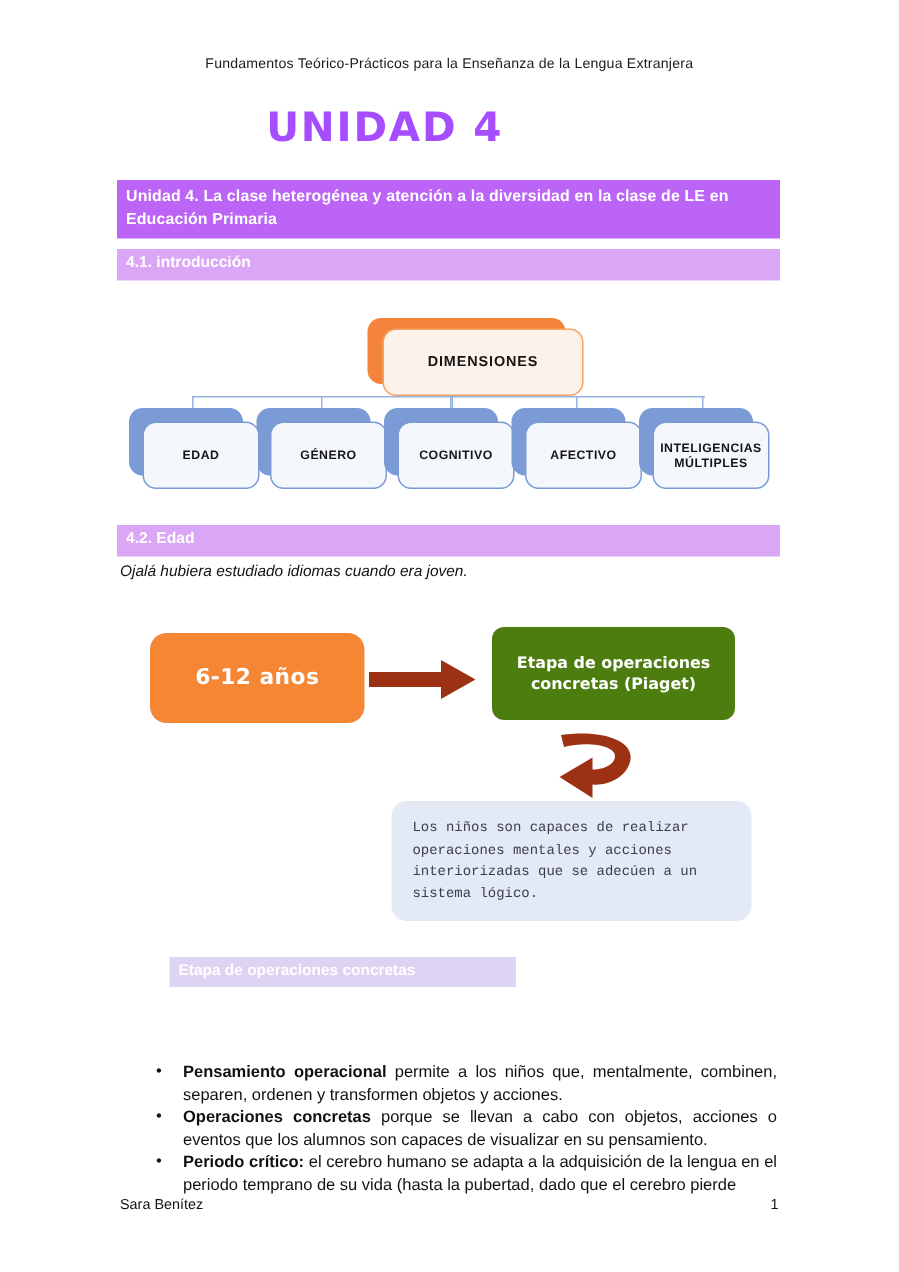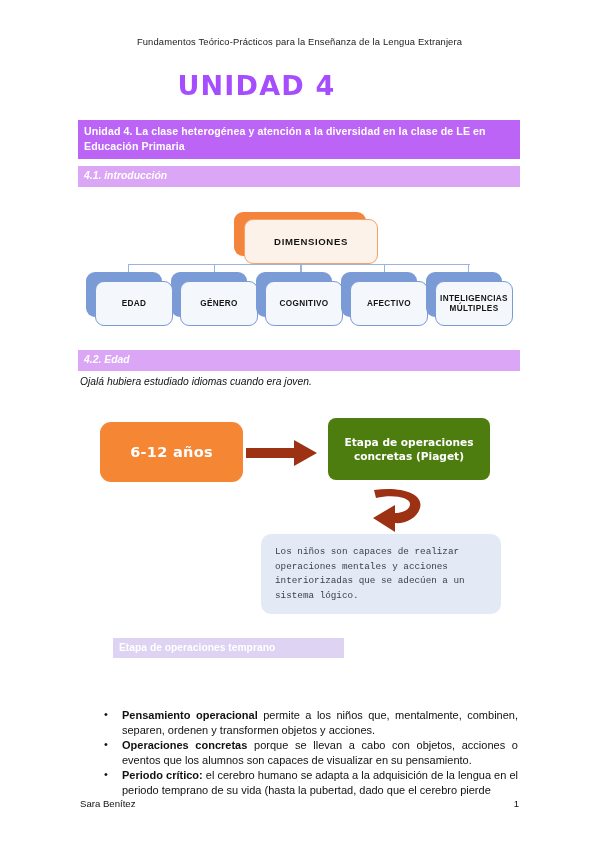--- a/index.html
+++ b/index.html
@@ -66,21 +66,20 @@
     position: absolute;
     left: 78px;
     width: 442px;
     box-sizing: border-box;
     background: #dba6f5;
     color: #ffffff;
     font-size: 10.4px;
     font-weight: bold;
     line-height: 14px;
     padding: 3px 6px 4px 6px;
-    font-style: italic;
   }
   #banner-41 { top: 166px; }
   #banner-42 { top: 350px; }
 
   .banner-light {
     position: absolute;
     top: 638px;
     left: 113px;
     width: 231px;
     box-sizing: border-box;
@@ -120,21 +119,21 @@
   .node .front {
     position: absolute;
     border-radius: 9px;
     display: flex;
     align-items: center;
     justify-content: center;
     text-align: center;
     box-sizing: border-box;
   }
   
-  #node-root { left: 156px; top: 2px; width: 144px; height: 52px; }
+  #node-root { left: 167px; top: 2px; width: 144px; height: 52px; }
   #node-root .shadow {
     left: 0; top: 0; width: 132px; height: 44px;
     background: #f4843c;
   }
   #node-root .front {
     left: 10px; top: 7px; width: 134px; height: 45px;
     background: #fdf2e9;
     border: 1.3px solid #f2a366;
     font-size: 9.6px;
     font-weight: bold;
@@ -319,21 +318,21 @@
 
     <div class="box-blue">Etapa de operaciones concretas (Piaget)</div>
 
     <svg class="arrow-curve" width="58" height="46" viewBox="0 0 58 46">
       <path d="M6 2 C34 -2, 56 6, 52 20 C49 31, 36 36, 27 35 L27 44 L5 30 L27 17 L27 25 C34 25, 42 22, 42 16 C42 9, 24 6, 8 10 Z" fill="#9c3213"></path>
     </svg>
 
     <div class="box-lightblue">Los niños son capaces de realizar operaciones mentales y acciones interiorizadas que se adecúen a un sistema lógico.</div>
   </div>
 
-  <div class="banner-light">Etapa de operaciones temprano</div>
+  <div class="banner-light">Etapa de operaciones concretas</div>
 
   <div class="bullets">
     <ul>
       <li><b>Pensamiento operacional</b><span> permite a los niños que, mentalmente, combinen, separen, ordenen y transformen objetos y acciones.</span></li>
       <li><b>Operaciones concretas</b><span> porque se llevan a cabo con objetos, acciones o eventos que los alumnos son capaces de visualizar en su pensamiento.</span></li>
       <li><b>Periodo crítico:</b><span> el cerebro humano se adapta a la adquisición de la lengua en el periodo temprano de su vida (hasta la pubertad, dado que el cerebro pierde</span></li>
     </ul>
   </div>
 
   <div class="footer-name">Sara Benítez</div>

